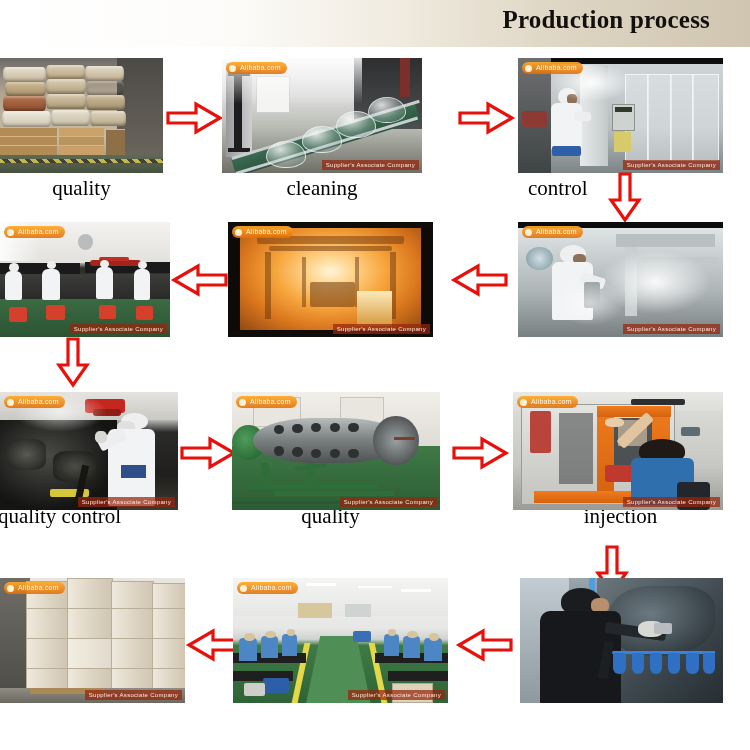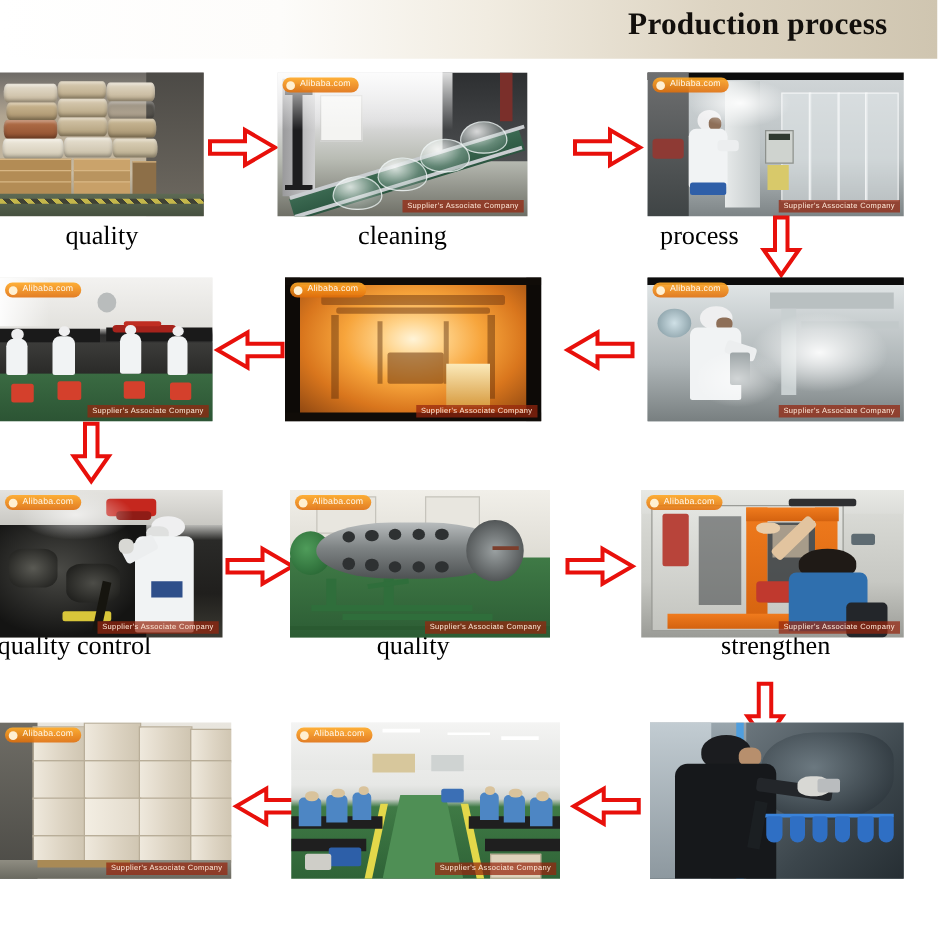--- a/index.html
+++ b/index.html
@@ -273,21 +273,21 @@
           <div class="w-face" style="left:44%;top:8%;width:26%;height:13%;"></div>
           <div class="w-body" style="left:6%;top:20%;width:76%;height:62%;"></div>
           <div class="w-arm" style="left:62%;top:32%;width:42%;height:12%;"></div>
           <div class="layer" style="left:8%;top:76%;width:70%;height:14%;background:#2f5fa8;border-radius:2px;"></div>
         </div>
         <div class="steam" style="left:16%;top:4%;width:40%;height:34%;"></div>
       </div>
       <div class="wm">Alibaba.com</div>
       <div class="badge">Supplier's  Associate  Company</div>
     </div>
-    <div class="label" style="top:118px;left:10px;transform:none;">process</div>
+    <div class="label" style="top:118px;left:10px;transform:none;">control</div>
   </div>
 
   <div class="arrow" style="left:608px;top:172px;width:34px;height:50px;">
     <svg width="34" height="50" viewBox="0 0 34 50">
       <polygon points="12,2 22,2 22,28 31,28 17,48 3,28 12,28" fill="#ffffff" stroke="#e8100b" stroke-width="3.2" stroke-linejoin="miter"></polygon>
     </svg>
   </div>
 
   <div class="card" style="left:0px;top:222px;width:170px;height:115px;">
     <div class="photo p-qc1">
@@ -380,21 +380,21 @@
           <div class="w-arm" style="left:54%;top:34%;width:46%;height:13%;transform:rotate(18deg);"></div>
           <div class="layer" style="left:62%;top:42%;width:30%;height:30%;background:#9aa2a4;border-radius:2px;"></div>
         </div>
         <div class="steam" style="left:40%;top:24%;width:54%;height:56%;"></div>
         <div class="steam" style="left:18%;top:50%;width:34%;height:40%;opacity:.6;"></div>
         <div class="layer" style="left:0;top:0;width:100%;height:6px;background:#0c0c0c;"></div>
       </div>
       <div class="wm">Alibaba.com</div>
       <div class="badge">Supplier's  Associate  Company</div>
     </div>
-    <div class="label" style="top:282px;">strengthen</div>
+    <div class="label" style="top:282px;">injection</div>
   </div>
 
   <div class="arrow" style="left:56px;top:337px;width:34px;height:50px;">
     <svg width="34" height="50" viewBox="0 0 34 50">
       <polygon points="12,2 22,2 22,28 31,28 17,48 3,28 12,28" fill="#ffffff" stroke="#e8100b" stroke-width="3.2" stroke-linejoin="miter"></polygon>
     </svg>
   </div>
 
   <div class="card" style="left:0px;top:392px;width:178px;height:118px;">
     <div class="photo p-qc2">

